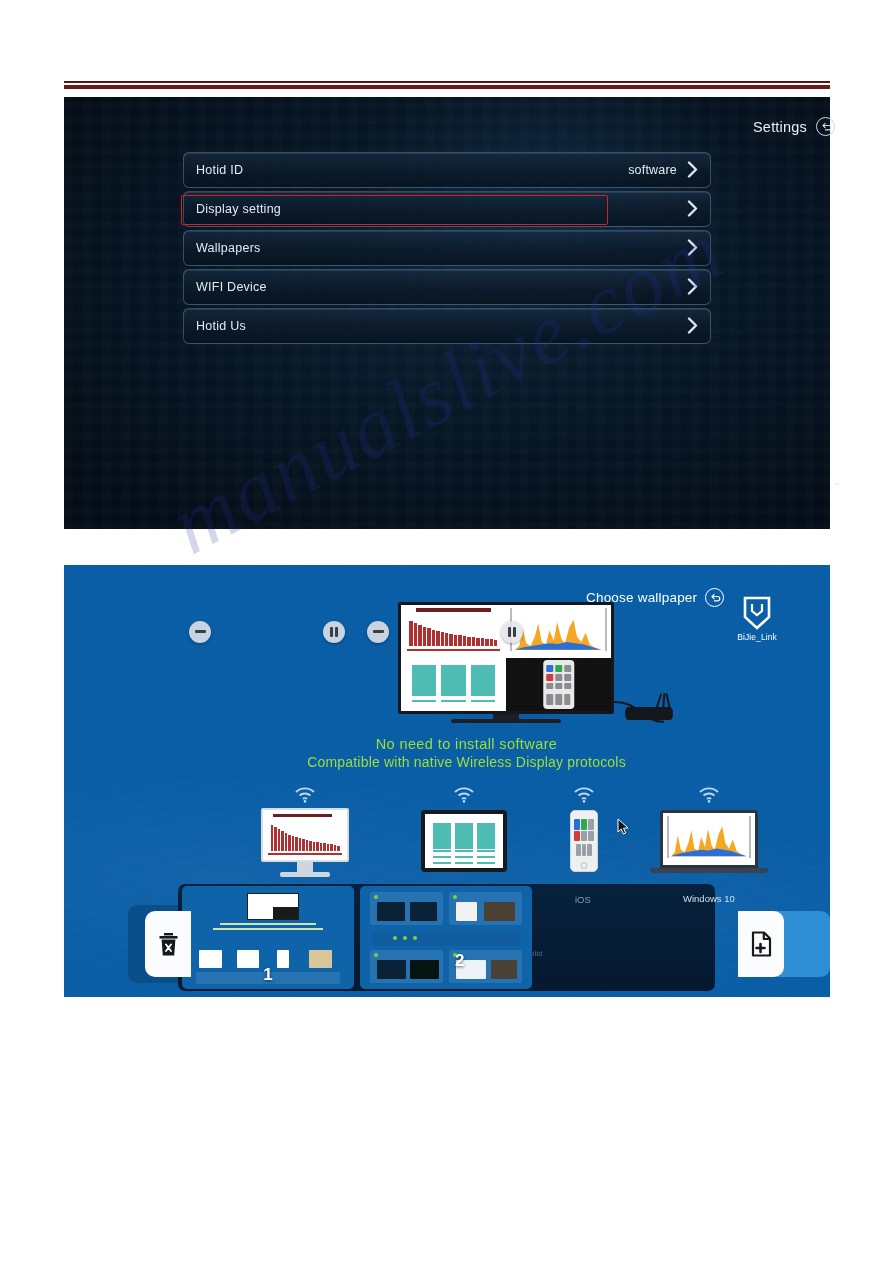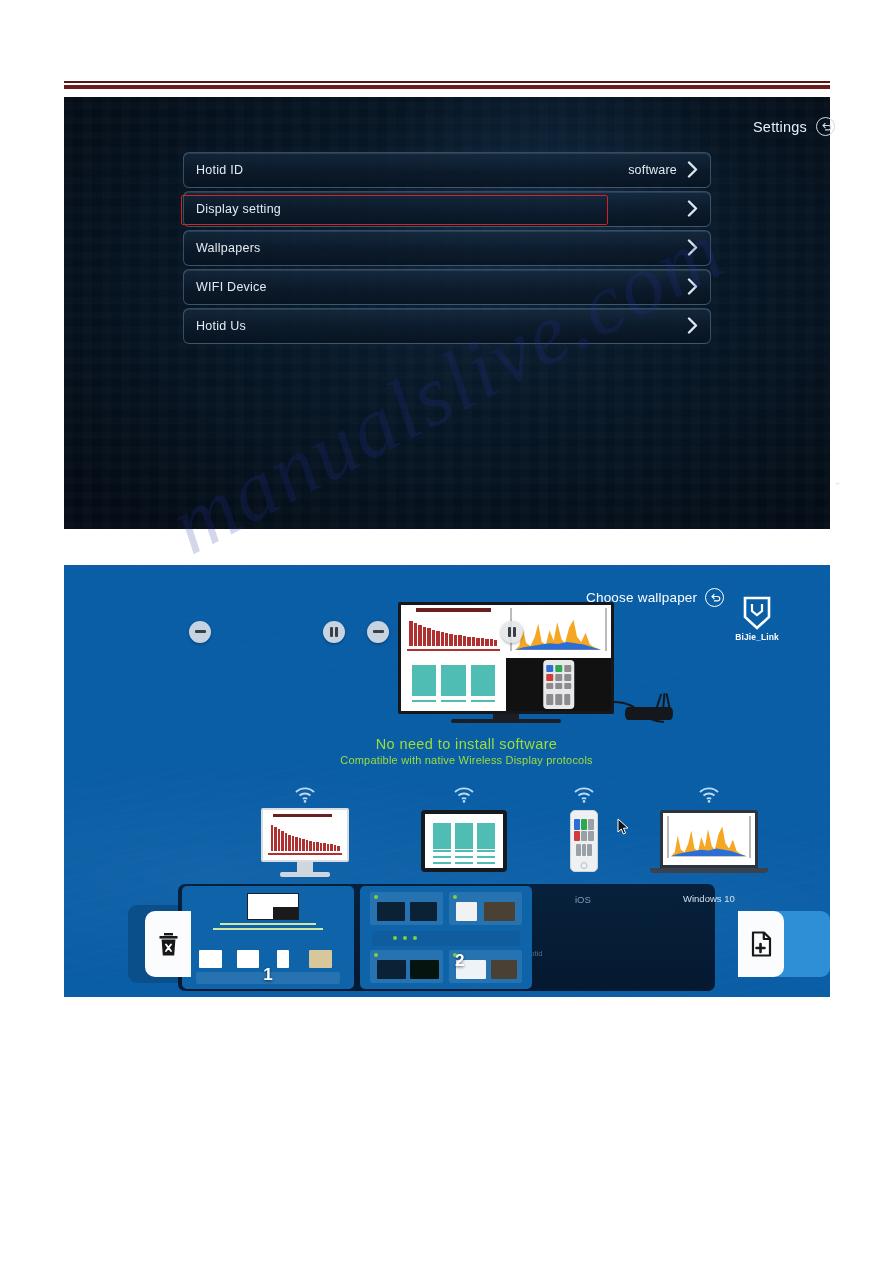--- a/index.html
+++ b/index.html
@@ -83,21 +83,21 @@
   .hdr2 {
     position:absolute; left:586px; top:588px;
     display:flex; align-items:center; gap:8px;
     color:#ffffff; font-size:13.5px; letter-spacing:.2px; z-index:6;
   }
   .circ-back.light { border-color:#ffffff; }
 
   
   .logo { position:absolute; left:729px; top:596px; width:56px; text-align:center; z-index:6; }
   .logo svg { display:block; margin:0 auto; }
-  .logo-txt { color:#fff; font-size:8.5px; font-weight:bold; letter-spacing:.1px; margin-top:2px; }
+  .logo-txt { color:#fff; font-size:8.5px; font-weight:normal; letter-spacing:.1px; margin-top:2px; }
 
   
   .tv { position:absolute; left:398px; top:602px; width:216px; height:112px; z-index:3; }
   .tv-bez { width:100%; height:100%; background:#14171c; border-radius:2px; padding:3px; }
   .tv-scr { width:100%; height:100%; display:grid; grid-template-columns:1fr 1fr; grid-template-rows:1fr 1fr; background:#fff; overflow:hidden; }
   .q { position:relative; overflow:hidden; }
   .q1 { background:#fff; }
   .q2 { background:#fff; }
   .q3 { background:#fff; }
   .q4 { background:#111; }
@@ -135,21 +135,21 @@
 
   
   .router { position:absolute; left:625px; top:698px; width:48px; height:22px; z-index:3; }
   .router-body { position:absolute; bottom:0; left:0; width:48px; height:13px; background:#14171c; border-radius:3px/6px; }
   .router-ant { position:absolute; width:2px; height:17px; background:#14171c; border-radius:1px; transform-origin:bottom center; }
   .cable { position:absolute; left:0; top:0; width:100%; height:100%; overflow:visible; }
 
   
   .promo { position:absolute; left:16px; right:0; top:736px; text-align:center; color:#9ede3a; z-index:6;margin-left:24px; }
   .promo .l1 { font-size:14.5px; letter-spacing:.4px; }
-  .promo .l2 { font-size:11px; letter-spacing:.2px; margin-top:2px; }
+  .promo .l2 { font-size:14px; letter-spacing:.2px; margin-top:2px; }
 
   
   .devrow { position:absolute; left:64px; top:785px; width:766px; height:110px; z-index:3; }
   .dev { position:absolute; }
   .wifi { position:absolute; }
   .wifi svg { display:block; }
 
   
   .monitor-scr { width:88px; height:54px; background:#fff; border:2px solid #d7dde3; border-radius:2px; position:relative; overflow:hidden; }
   .monitor-neck { width:16px; height:10px; background:#cfd6dd; margin:0 auto; }

